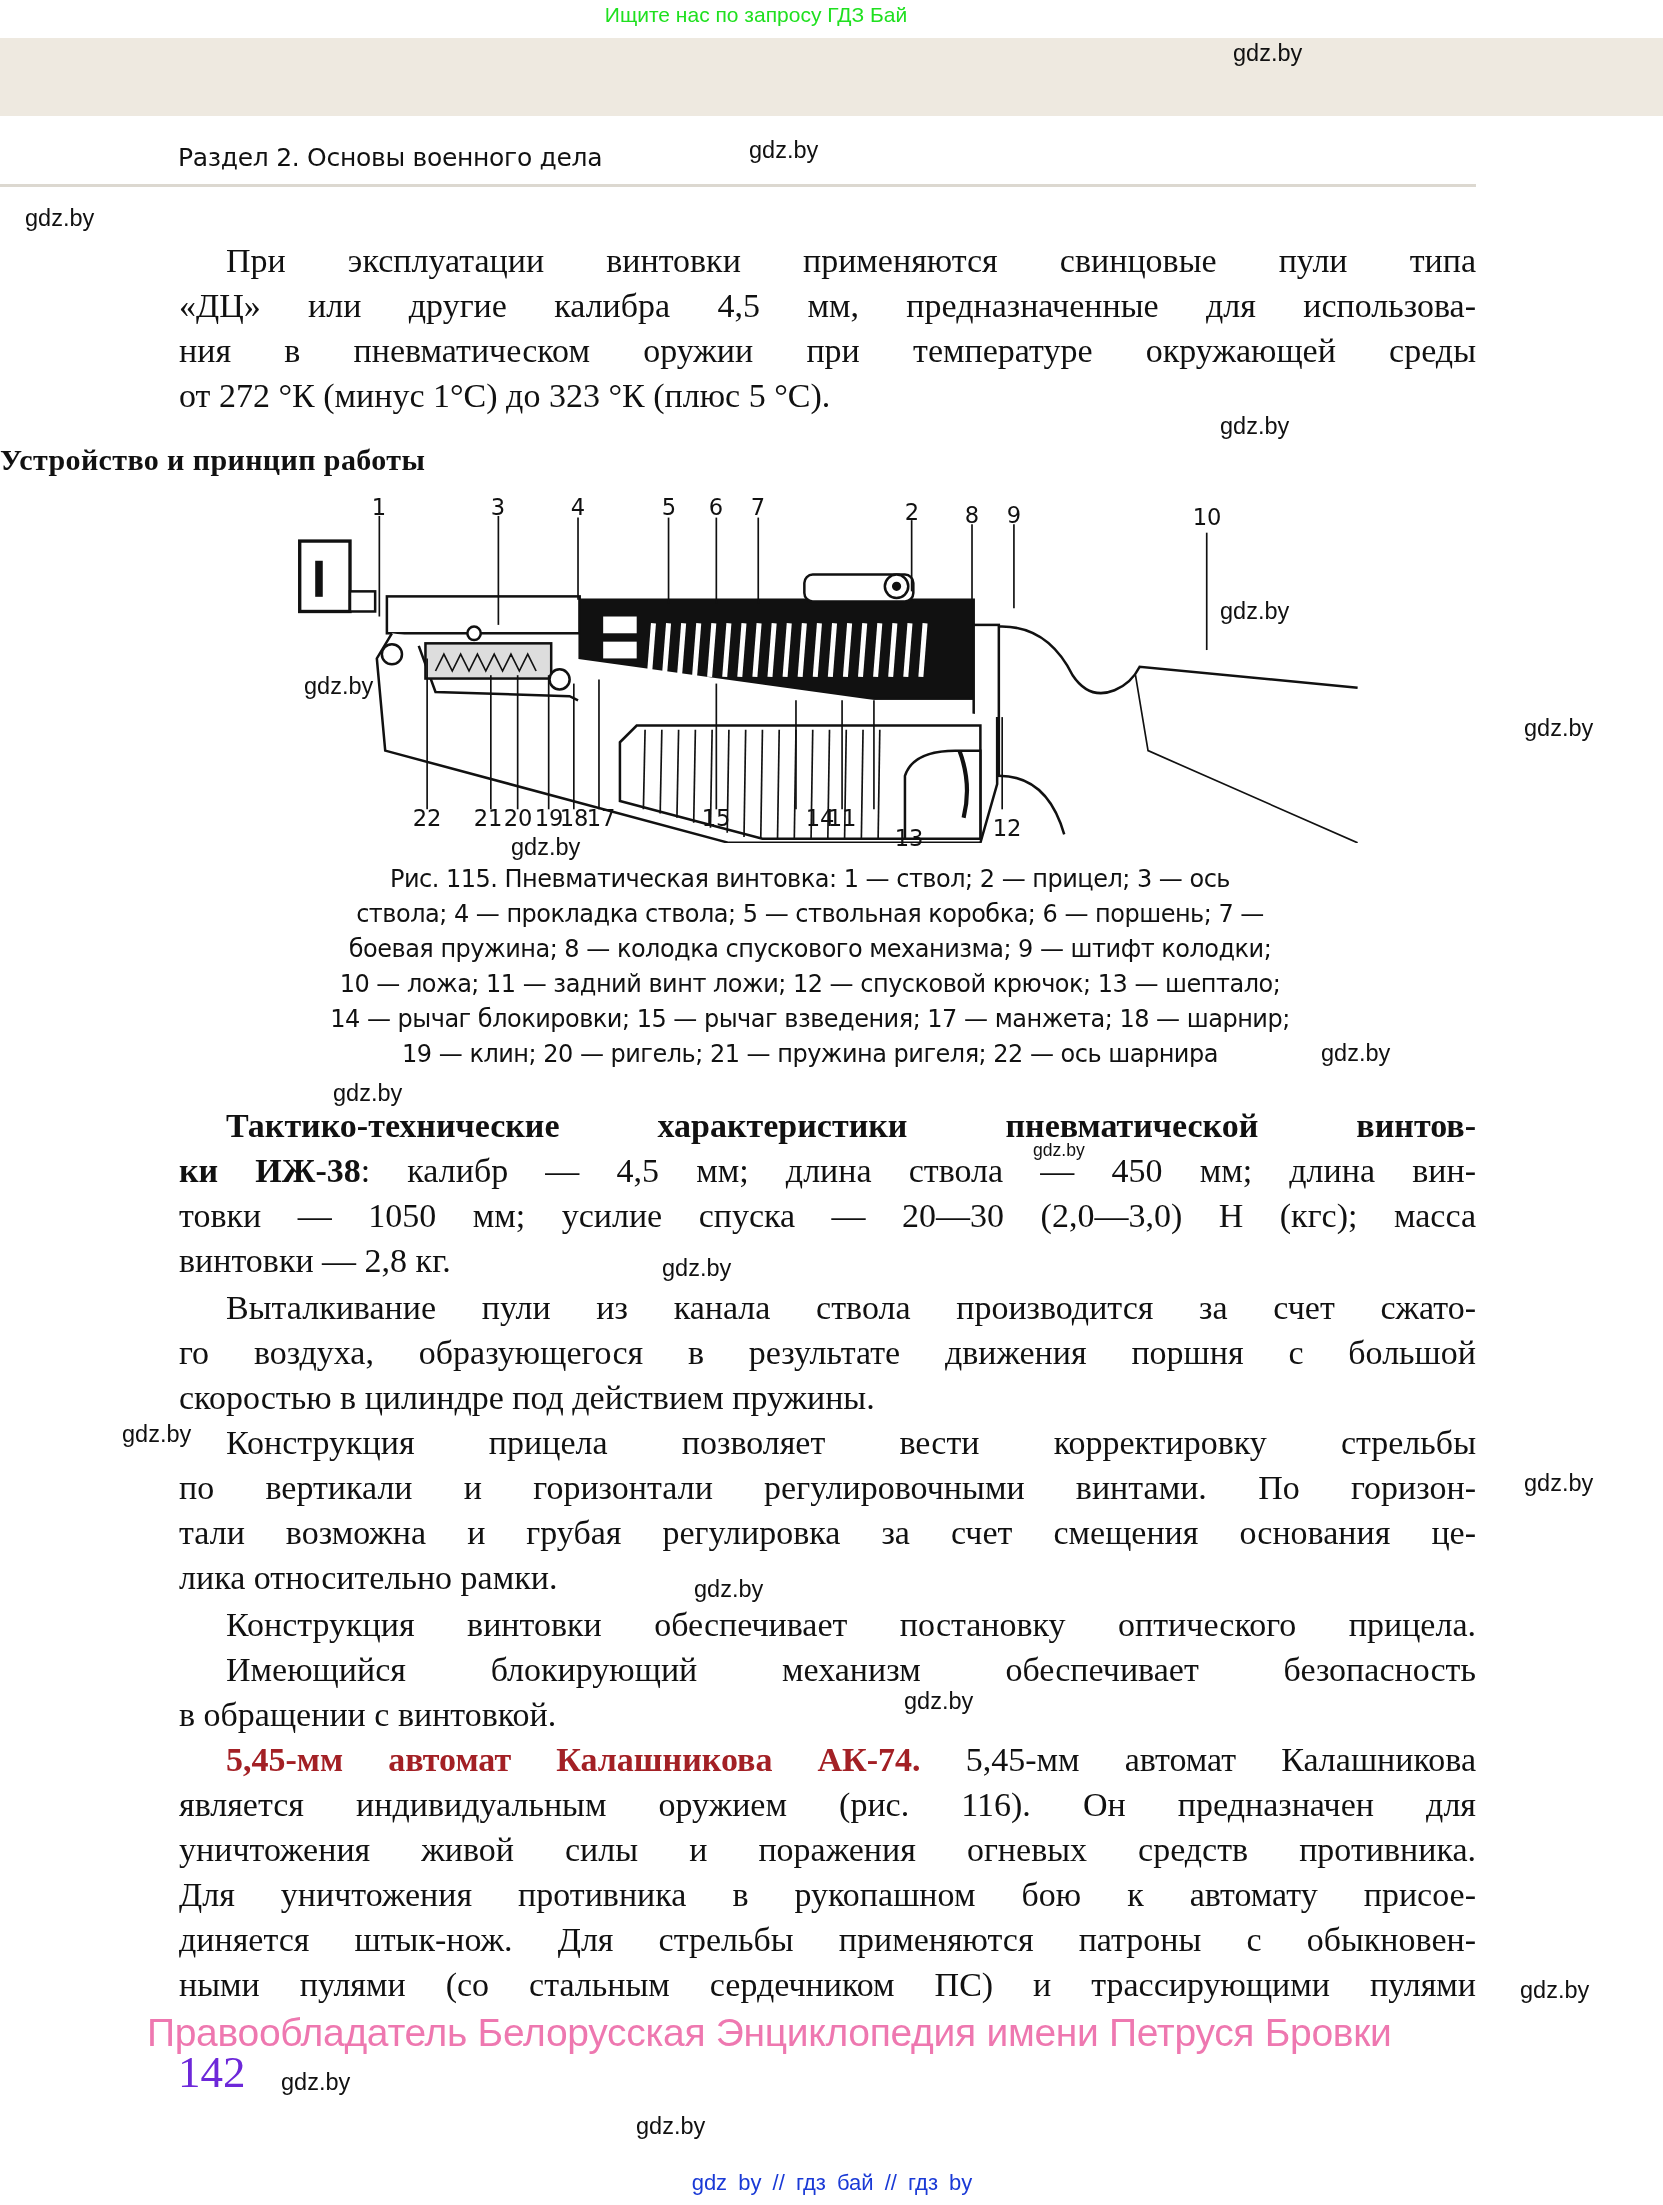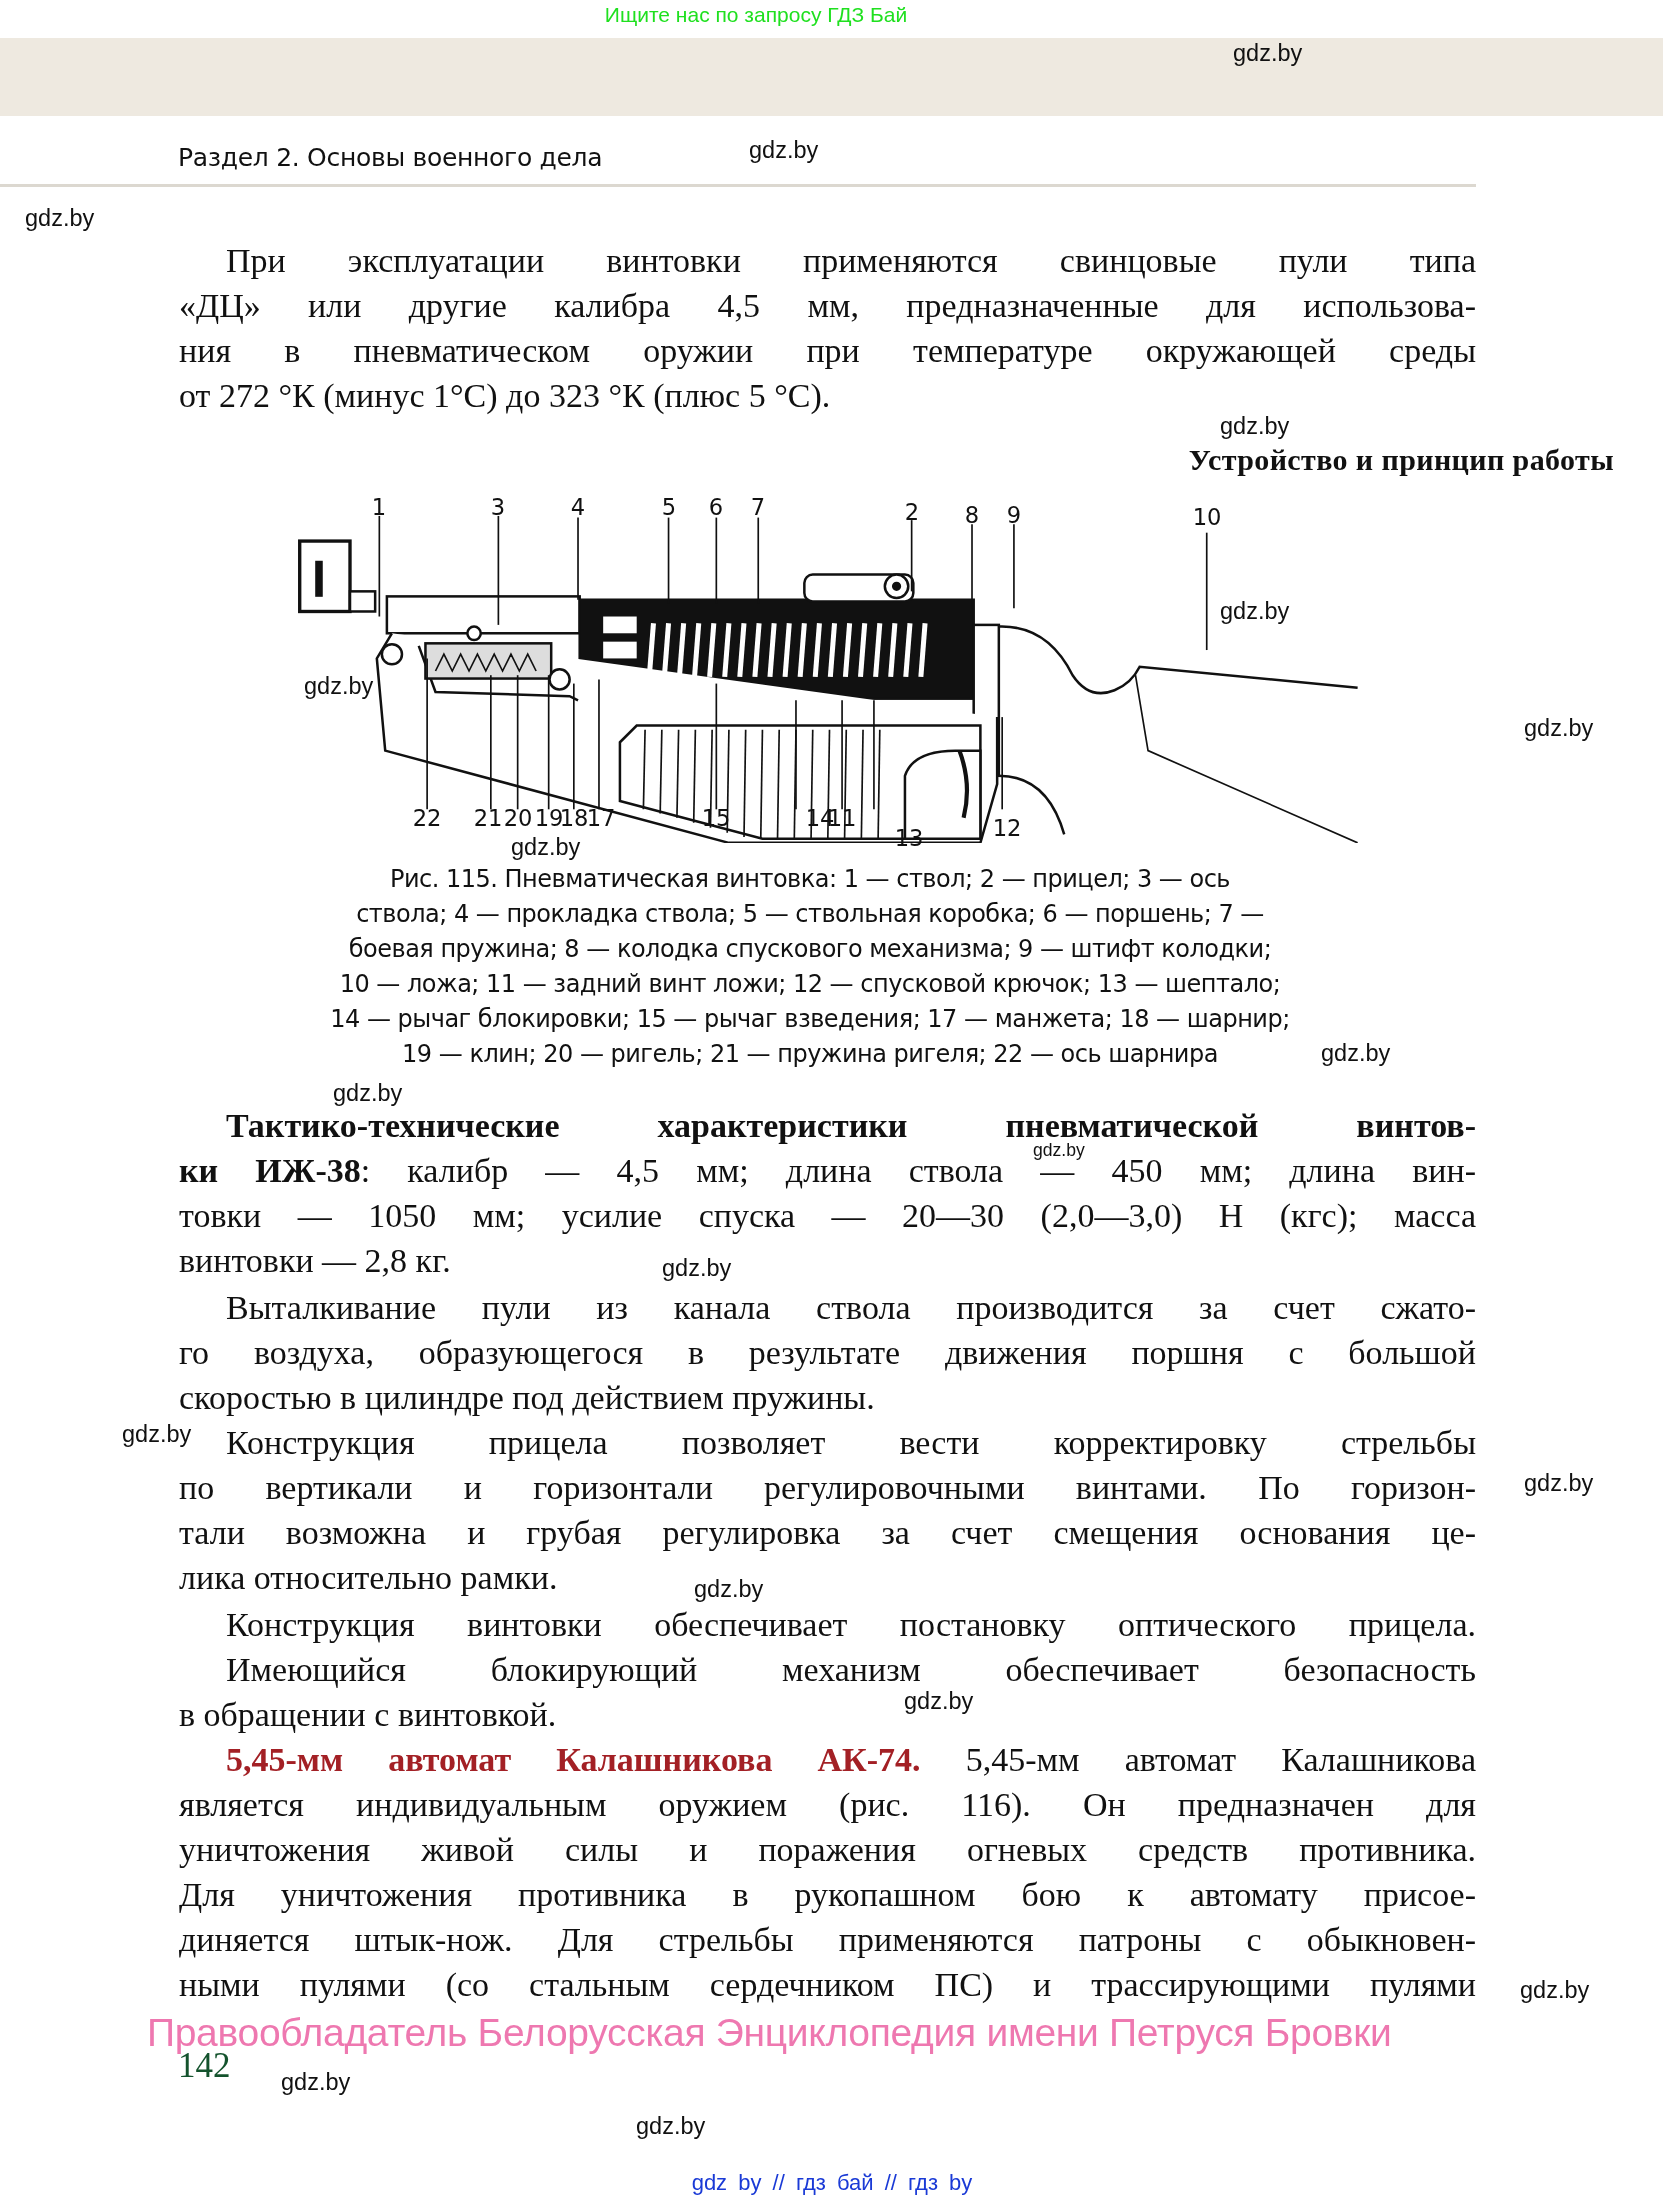--- a/index.html
+++ b/index.html
@@ -29,40 +29,40 @@
     left: 179px; width: 1297px; font-size: 34px; line-height: 45px;
     text-align: justify; text-align-last: left; color: #111;
   }
   .para .line { display: block; text-align: justify; text-align-last: justify; white-space: nowrap; }
   .para .line.last { text-align-last: left; }
   .indent { padding-left: 47px; }
   .bold { font-weight: bold; }
   .red-head { color: #a32025; font-weight: bold; }
 
   .subheading {
-    left: 0; width: 1614px; top: 443px; text-align: right;
+    left: 0; width: 1614px; top: 443px; text-align: left;
     font-size: 30px; font-weight: bold; letter-spacing: 0.4px;
   }
   .figure { left: 293px; top: 499px; width: 1073px; height: 344px; }
   .fig-num {
     position: absolute; font-family: "DejaVu Sans", sans-serif; font-size: 22.6px;
     color: #111; transform: translateX(-50%);
   }
   .caption {
     left: 261px; width: 1098px; top: 862px; text-align: center;
     font-family: "DejaVu Sans", sans-serif; font-size: 24px; line-height: 35px;
     letter-spacing: -0.5px; color: #111;
   }
   .caption span { display: block; white-space: nowrap; }
 
   .copyright {
     left: 147px; top: 2011px; font-family: "Liberation Sans", sans-serif;
     font-size: 39px; color: #ee78b0; white-space: nowrap; letter-spacing: -0.3px;
   }
-  .page-number { left: 178px; top: 2046px; font-size: 35px; color: #14532d; text-align: right; }
+  .page-number { left: 178px; top: 2046px; font-size: 45px; color: #6d28d9; text-align: right; }
   .footer-links {
     left: 0; width: 1664px; top: 2170px; text-align: center;
     font-family: "Liberation Sans", sans-serif; font-size: 22px; color: #1a3ad6;
     word-spacing: 5px;
   }
 </style>
 </head>
 <body>
 
 <div class="abs top-banner">Ищите нас по запросу ГДЗ Бай</div>

